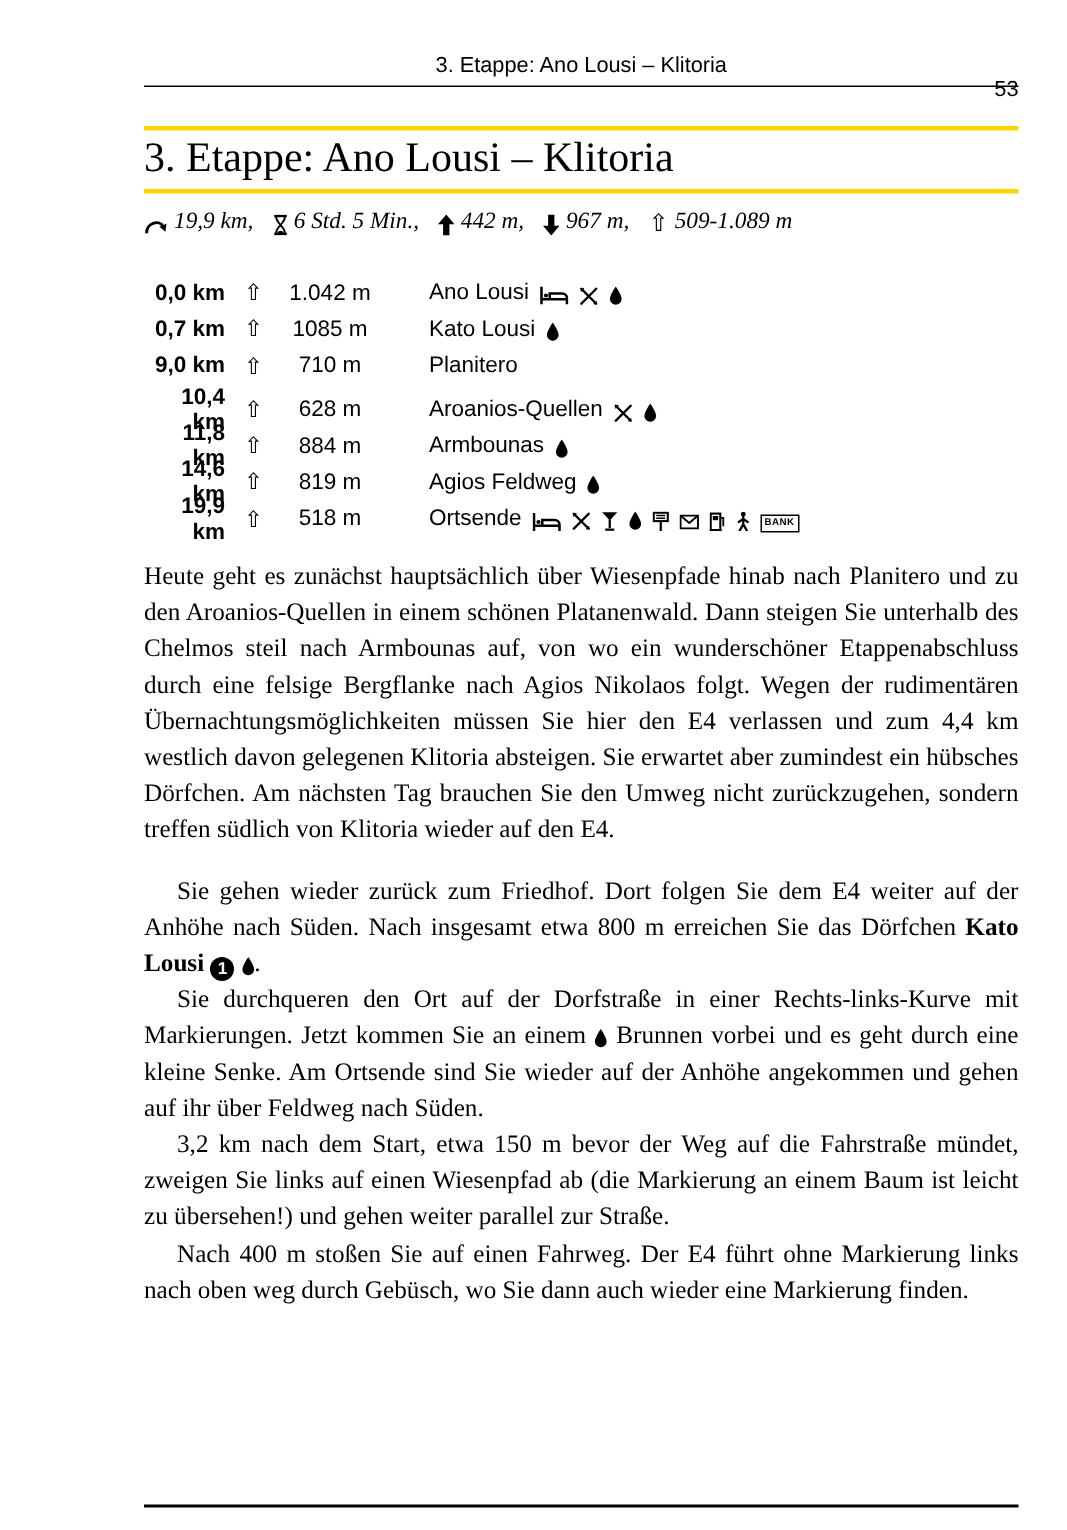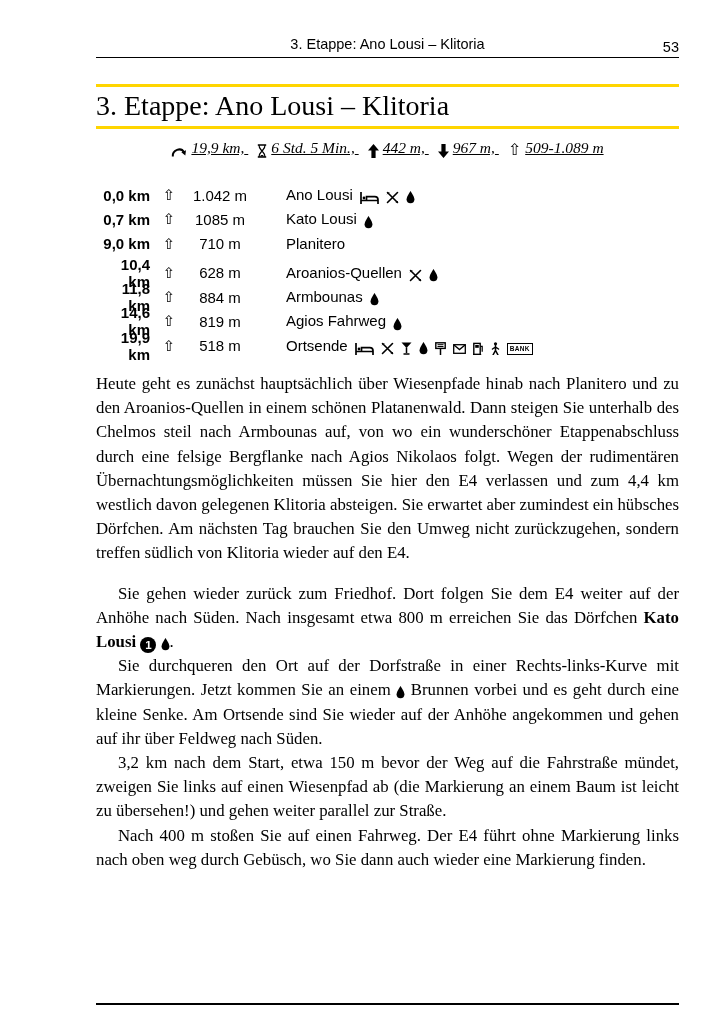--- a/index.html
+++ b/index.html
@@ -9,32 +9,32 @@
     position:relative; width:711px; height:1020px; background:#fff;
     font-family:"Liberation Serif", serif; color:#000; overflow:hidden;margin-left:32px;
   }
   
   .runhead {
     position:absolute; top:36px; left:64px; width:583px; height:22px;
     border-bottom:1px solid #000;
     font-family:"Liberation Sans", sans-serif; font-size:14.5px;
   }
   .runhead-title { position:absolute; left:0; right:0; text-align:center; top:0; }
-  .runhead-page  { position:absolute; right:0; top:3px; }
+  .runhead-page  { position:absolute; right:0; top:16px; }
   
   .title-block { position:absolute; top:84px; left:64px; width:583px; }
   .rule-yellow { height:3px; background:var(--accent); }
   h1 {
     margin:2px 0 3px; font-size:28px; line-height:34px; font-weight:normal;
     font-family:"Liberation Serif", serif;
   }
   
   .stats {
     position:absolute; top:139px; left:64px; width:583px;
-    text-align:center; font-style:italic; font-size:15.5px; white-space:nowrap;text-decoration:underline;
+    text-align:left; font-style:italic; font-size:15.5px; white-space:nowrap;
   }
   .stat + .stat { margin-left:9px; }
   .stat .icon { margin-right:4px; font-style:normal; }
   
   .waypoints {
     position:absolute; top:183px; left:64px; width:583px;
     font-family:"Liberation Sans", sans-serif; font-size:15px;
   }
   .wrow { display:grid; grid-template-columns:54px 38px 64px 34px 1fr; height:24.3px; align-items:center; }
   .wkm  { text-align:right;font-weight:bold; }
@@ -149,21 +149,21 @@
         <span></span>
         <span class="wname"><span>Armbounas</span><span class="icon"><svg width="9" height="13" viewBox="0 0 9 13">
               <path d="M4.5 0C4.5 0 0.6 5.6 0.6 8.3a3.9 3.9 0 0 0 7.8 0C8.4 5.6 4.5 0 4.5 0Z" fill="#000"></path>
             </svg></span></span>
       </div>
       <div class="wrow">
         <span class="wkm">14,6 km</span>
         <span class="warr">⇧</span>
         <span class="walt">819 m</span>
         <span></span>
-        <span class="wname"><span>Agios Fahrweg</span><span class="icon"><svg width="9" height="13" viewBox="0 0 9 13">
+        <span class="wname"><span>Agios Feldweg</span><span class="icon"><svg width="9" height="13" viewBox="0 0 9 13">
               <path d="M4.5 0C4.5 0 0.6 5.6 0.6 8.3a3.9 3.9 0 0 0 7.8 0C8.4 5.6 4.5 0 4.5 0Z" fill="#000"></path>
             </svg></span></span>
       </div>
       <div class="wrow">
         <span class="wkm">19,9 km</span>
         <span class="warr">⇧</span>
         <span class="walt">518 m</span>
         <span></span>
         <span class="wname"><span>Ortsende</span><span class="icon"><svg width="19" height="12" viewBox="0 0 19 12">
               <path d="M1 0v12M1 8.5h17M18 12V7.8c0-1.8-1.4-3.2-3.2-3.2H6.5v3.9" fill="none" stroke="#000" stroke-width="1.7"></path>

